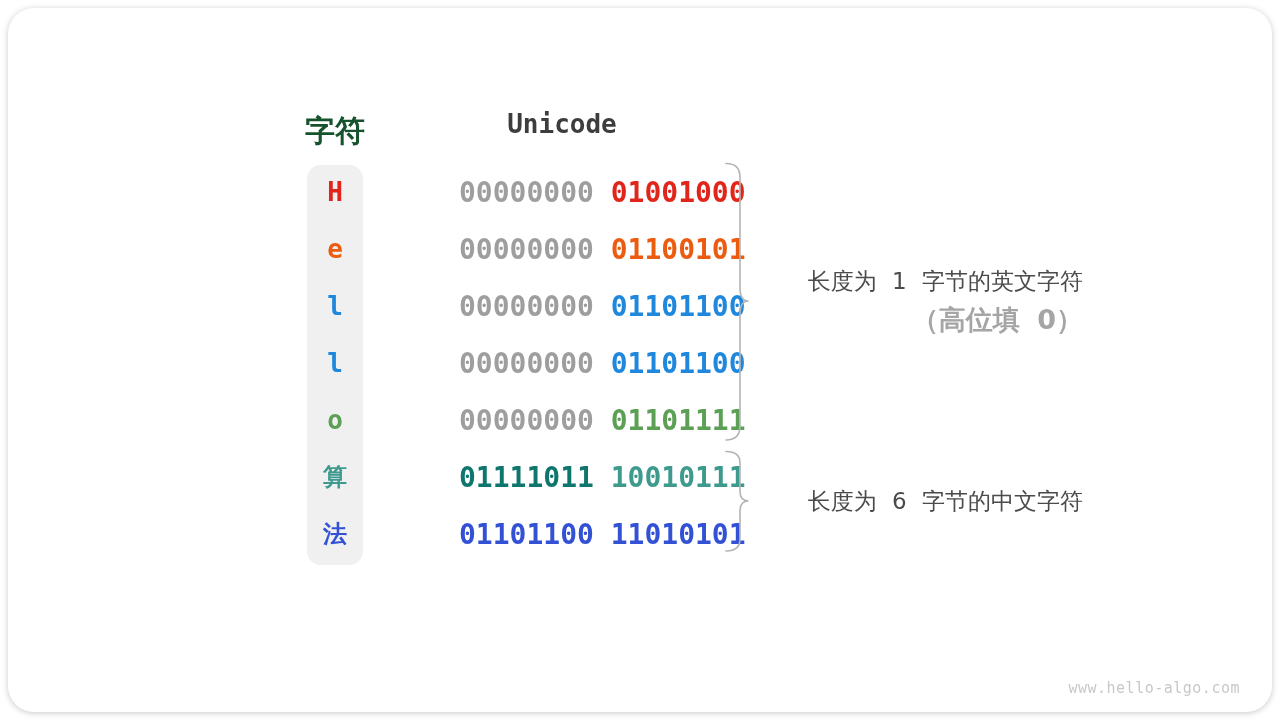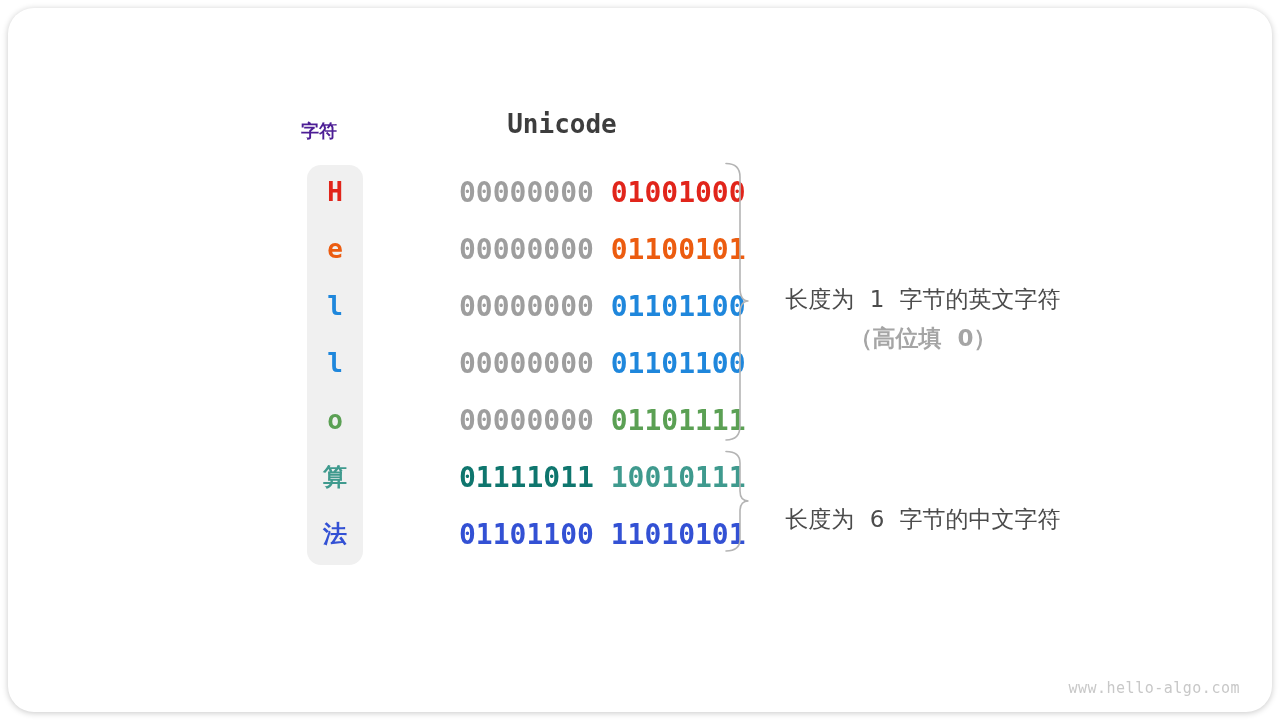--- a/index.html
+++ b/index.html
@@ -17,22 +17,23 @@
     left: 8px; top: 8px; right: 8px; bottom: 8px;
     background: #ffffff;
     border-radius: 26px;
     box-shadow: 0 1px 6px rgba(0,0,0,0.22);
   }
   .mono { font-family: "DejaVu Sans Mono", "Liberation Mono", monospace; }
 
   .hdr-char {
     position: absolute;
     left: 301px; top: 115px; width: 68px;
-    font-size: 18px; font-weight: bold;
-    color: #4c1d95;
+    text-align: center;
+    font-size: 30px; font-weight: bold;
+    color: #14532d;
     line-height: 32px;
   }
   .hdr-unicode {
     position: absolute;
     left: 430px; top: 108px; width: 264px;
     text-align: center;
     font-size: 26px; font-weight: bold;
     color: #3d3d3d;
     line-height: 32px;
   }
@@ -76,32 +77,31 @@
     fill: none;
     stroke: #b4b4b4;
     stroke-width: 1.6;
     stroke-linecap: round;
   }
 
   .annotation {
     position: absolute;
     left: 763px;
     width: 320px;
-    text-align: center;
+    text-align: right;
     color: #4b4b4b;
     font-size: 23px;
     line-height: 30px;
     font-weight: 500;
     word-spacing: 8px;
-    margin-top: 18px;
   }
   .annotation .sub {
     margin-top: 9px;
     color: #a5a5a5;
-    font-size: 23px;
+    font-size: 27px;
     font-weight: 600;
   }
 
   .watermark {
     position: absolute;
     right: 40px;
     bottom: 23px;
     font-size: 15px;
     color: #c8c8c8;
     letter-spacing: 0.5px;

